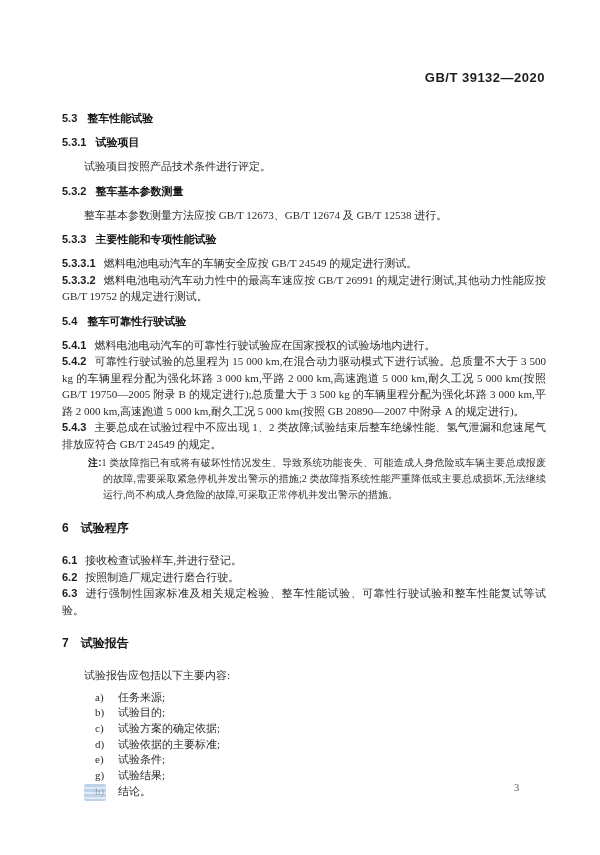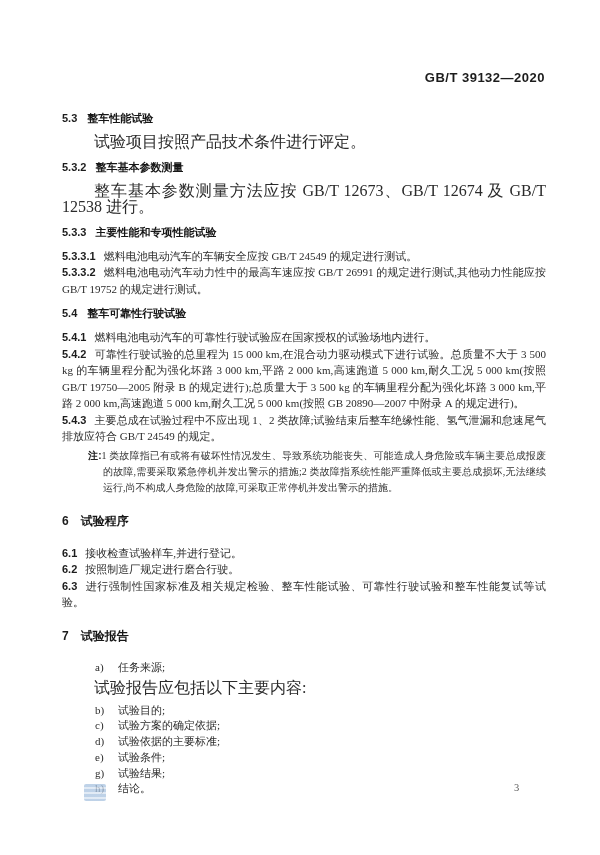--- a/index.html
+++ b/index.html
@@ -50,21 +50,21 @@
     font-family:"Liberation Sans","DejaVu Sans",sans-serif;
     font-weight:bold;
     font-size:11px;
     color:#161616;
     margin:9px 0 8px;
     text-align:left;
   }
   .h2 .num{ margin-right:10px; }
   .h3 .num{ margin-right:9px; }
   .p{
-    font-size:16px;
+    font-size:11px;
     line-height:16.5px;
     margin:5px 0 6px;
     text-indent:2em;
   }
   .clause{
     font-size:11px;
     line-height:16.5px;
     margin:0;
   }
   .clause .num{
@@ -116,38 +116,39 @@
 </style>
 </head>
 <body>
 
 <div class="page">
 
   <div class="doc-header">GB/T 39132—2020</div>
 
   <div class="content" id="doc-content">
       <div class="blk h2"><span class="num">5.3</span><span class="txt">整车性能试验</span></div>
+      <div class="blk h3"><span class="num">5.3.1</span><span class="txt">试验项目</span></div>
       <div class="blk p"><span class="txt">试验项目按照产品技术条件进行评定。</span></div>
       <div class="blk h3"><span class="num">5.3.2</span><span class="txt">整车基本参数测量</span></div>
       <div class="blk p"><span class="txt">整车基本参数测量方法应按 GB/T 12673、GB/T 12674 及 GB/T 12538 进行。</span></div>
       <div class="blk h3"><span class="num">5.3.3</span><span class="txt">主要性能和专项性能试验</span></div>
       <div class="blk clause"><span class="num">5.3.3.1</span><span class="txt">燃料电池电动汽车的车辆安全应按 GB/T 24549 的规定进行测试。</span></div>
       <div class="blk clause"><span class="num">5.3.3.2</span><span class="txt">燃料电池电动汽车动力性中的最高车速应按 GB/T 26991 的规定进行测试,其他动力性能应按 GB/T 19752 的规定进行测试。</span></div>
       <div class="blk h2"><span class="num">5.4</span><span class="txt">整车可靠性行驶试验</span></div>
       <div class="blk clause"><span class="num">5.4.1</span><span class="txt">燃料电池电动汽车的可靠性行驶试验应在国家授权的试验场地内进行。</span></div>
       <div class="blk clause"><span class="num">5.4.2</span><span class="txt">可靠性行驶试验的总里程为 15 000 km,在混合动力驱动模式下进行试验。总质量不大于 3 500 kg 的车辆里程分配为强化坏路 3 000 km,平路 2 000 km,高速跑道 5 000 km,耐久工况 5 000 km(按照 GB/T 19750—2005 附录 B 的规定进行);总质量大于 3 500 kg 的车辆里程分配为强化坏路 3 000 km,平路 2 000 km,高速跑道 5 000 km,耐久工况 5 000 km(按照 GB 20890—2007 中附录 A 的规定进行)。</span></div>
       <div class="blk clause"><span class="num">5.4.3</span><span class="txt">主要总成在试验过程中不应出现 1、2 类故障;试验结束后整车绝缘性能、氢气泄漏和怠速尾气排放应符合 GB/T 24549 的规定。</span></div>
       <div class="blk note"><span class="note-label">注:</span><span class="txt">1 类故障指已有或将有破坏性情况发生、导致系统功能丧失、可能造成人身危险或车辆主要总成报废的故障,需要采取紧急停机并发出警示的措施;2 类故障指系统性能严重降低或主要总成损坏,无法继续运行,尚不构成人身危险的故障,可采取正常停机并发出警示的措施。</span></div>
       <div class="blk h1"><span class="num">6</span><span class="txt">试验程序</span></div>
       <div class="blk clause"><span class="num">6.1</span><span class="txt">接收检查试验样车,并进行登记。</span></div>
       <div class="blk clause"><span class="num">6.2</span><span class="txt">按照制造厂规定进行磨合行驶。</span></div>
       <div class="blk clause"><span class="num">6.3</span><span class="txt">进行强制性国家标准及相关规定检验、整车性能试验、可靠性行驶试验和整车性能复试等试验。</span></div>
       <div class="blk h1"><span class="num">7</span><span class="txt">试验报告</span></div>
+      <div class="blk p"><span class="txt">试验报告应包括以下主要内容:</span></div>
       <div class="blk li"><span class="num">a)</span><span class="txt">任务来源;</span></div>
-      <div class="blk p"><span class="txt">试验报告应包括以下主要内容:</span></div>
       <div class="blk li"><span class="num">b)</span><span class="txt">试验目的;</span></div>
       <div class="blk li"><span class="num">c)</span><span class="txt">试验方案的确定依据;</span></div>
       <div class="blk li"><span class="num">d)</span><span class="txt">试验依据的主要标准;</span></div>
       <div class="blk li"><span class="num">e)</span><span class="txt">试验条件;</span></div>
       <div class="blk li"><span class="num">g)</span><span class="txt">试验结果;</span></div>
       <div class="blk li"><span class="num">h)</span><span class="txt">结论。</span></div>
     </div>
 
   <span class="stamp"></span>
 

